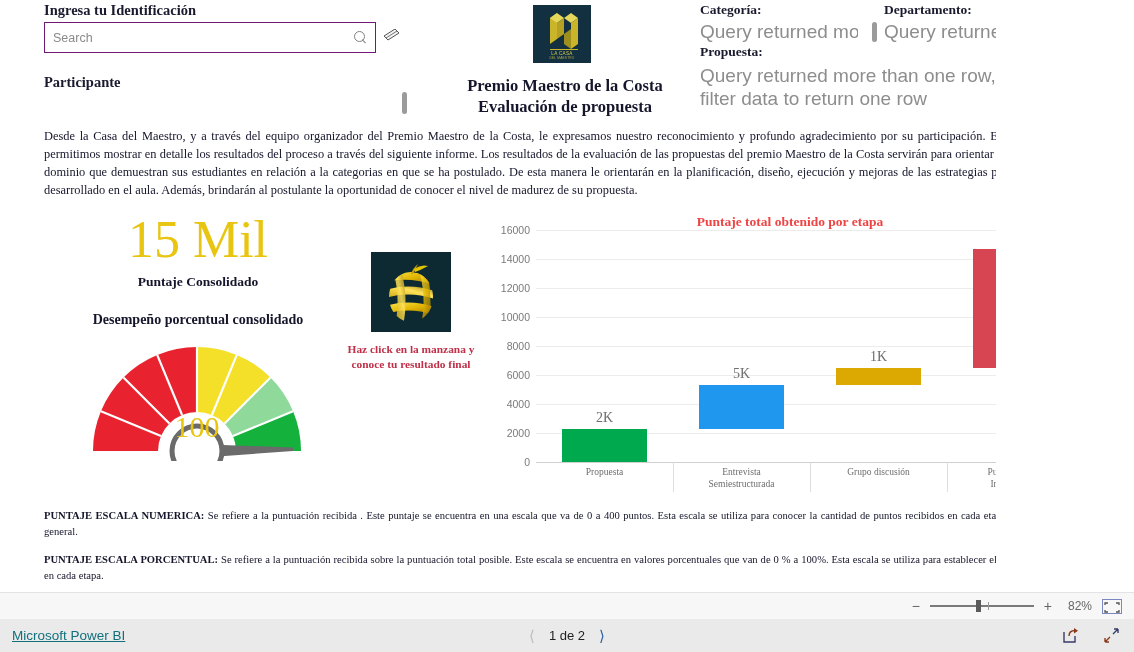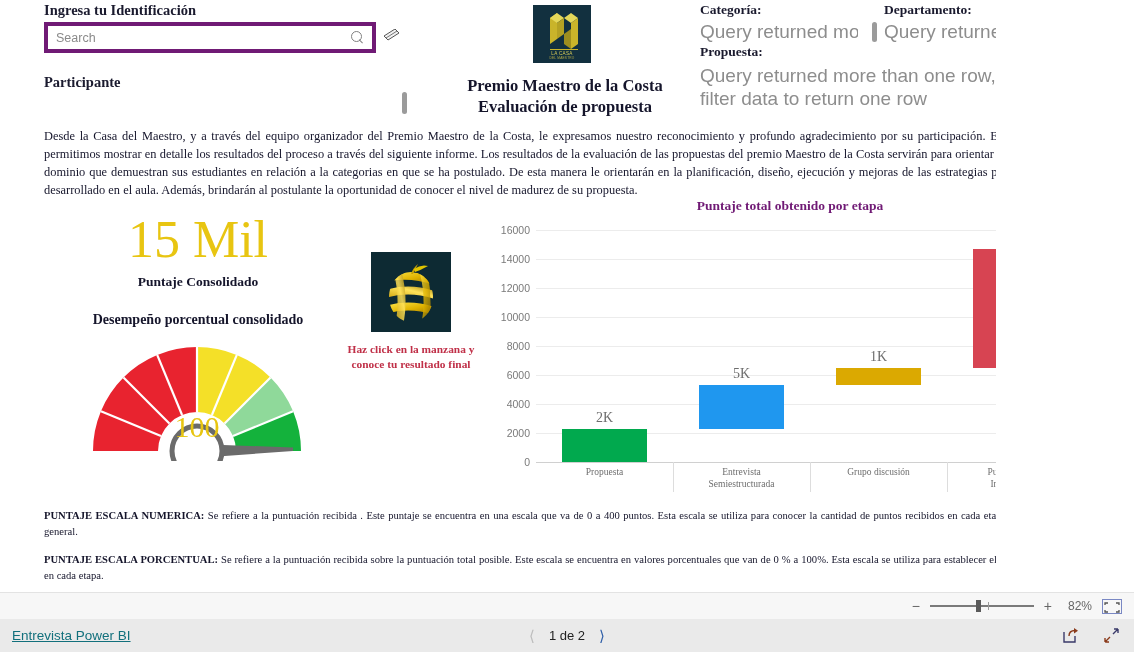--- a/index.html
+++ b/index.html
@@ -15,21 +15,21 @@
 
   
   .label-serif {
     font-family: "Liberation Serif", serif;
     font-weight: bold;
     color: #1a1a2e;
   }
   .slicer-title { position: absolute; left: 44px; top: 2px; font-size: 14.5px; }
   .search-box {
     position: absolute; left: 44px; top: 22px; width: 332px; height: 31px;
-    border: 4px solid #701a75; background: #fff;
+    border: 1px solid #701a75; background: #fff;
     display: flex; align-items: center; padding: 0 8px;
   }
   .search-box input {
     flex: 1; border: none; outline: none; font-size: 12.5px;
     font-family: "Liberation Sans", sans-serif; color: #444; background: transparent;
   }
   .search-box input::placeholder { color: #8a8a8a; }
   .mag {
     width: 13px; height: 13px; position: relative; flex: 0 0 auto; opacity: .75;
   }
@@ -103,22 +103,22 @@
   }
   .apple-caption {
     position: absolute; left: 336px; top: 342px; width: 150px; text-align: center;
     font-family: "Liberation Serif", serif; font-weight: bold; font-size: 11.4px;
     color: #C03048; line-height: 1.35;
   }
 
   
   .chart { position: absolute; left: 490px; top: 196px; width: 600px; height: 300px; }
   .chart-title {
-    position: absolute; left: 0; top: 2px; width: 600px; text-align: center;
-    font-family: "Liberation Serif", serif; font-weight: bold; font-size: 13.5px; color: #701a75;
+    position: absolute; left: 0; top: 18px; width: 600px; text-align: center;
+    font-family: "Liberation Serif", serif; font-weight: bold; font-size: 13.5px; color: #ef4444;
   }
   .plot { position: absolute; left: 46px; top: 34px; width: 548px; height: 232px; }
   .ytick {
     position: absolute; right: 100%; margin-right: 6px; transform: translateY(-50%);
     font-size: 10.5px; color: #7a7a7a; white-space: nowrap;
     font-family: "Liberation Sans", sans-serif;
   }
   .gridline { position: absolute; left: 0; width: 100%; height: 1px; background: #ececec; }
   .axisline { position: absolute; left: 0; width: 100%; height: 1px; background: #d0d0d0; }
   .bar { position: absolute; }
@@ -358,21 +358,21 @@
     <span class="zb-btn">+</span>
     <span class="zoom-pct">82%</span>
     <div class="fit-btn">
       <svg viewBox="0 0 18 13" width="18" height="13">
         <path d="M2,4 L2,2 L5,2 M13,2 L16,2 L16,4 M16,9 L16,11 L13,11 M5,11 L2,11 L2,9" fill="none" stroke="#555" stroke-width="1.3"></path>
       </svg>
     </div>
   </div>
 
   <div class="statusbar">
-    <a class="brand">Entrevista Power BI</a>
+    <a class="brand">Microsoft Power BI</a>
     <div class="pager">
       <span class="chev disabled">⟨</span>
       <span class="page-text">1 de 2</span>
       <span class="chev enabled">⟩</span>
     </div>
     <div class="right-icons">
       <svg width="17" height="17" viewBox="0 0 17 17">
         <path d="M2,5 L2,15 L13,15 L13,9" fill="none" stroke="#3a3a6a" stroke-width="1.4"></path>
         <path d="M7,9 C7,5 10,3.5 13,3.5" fill="none" stroke="#8a3a1a" stroke-width="1.4"></path>
         <polygon points="12,1 16,3.8 12,6.6" fill="#8a3a1a"></polygon>

